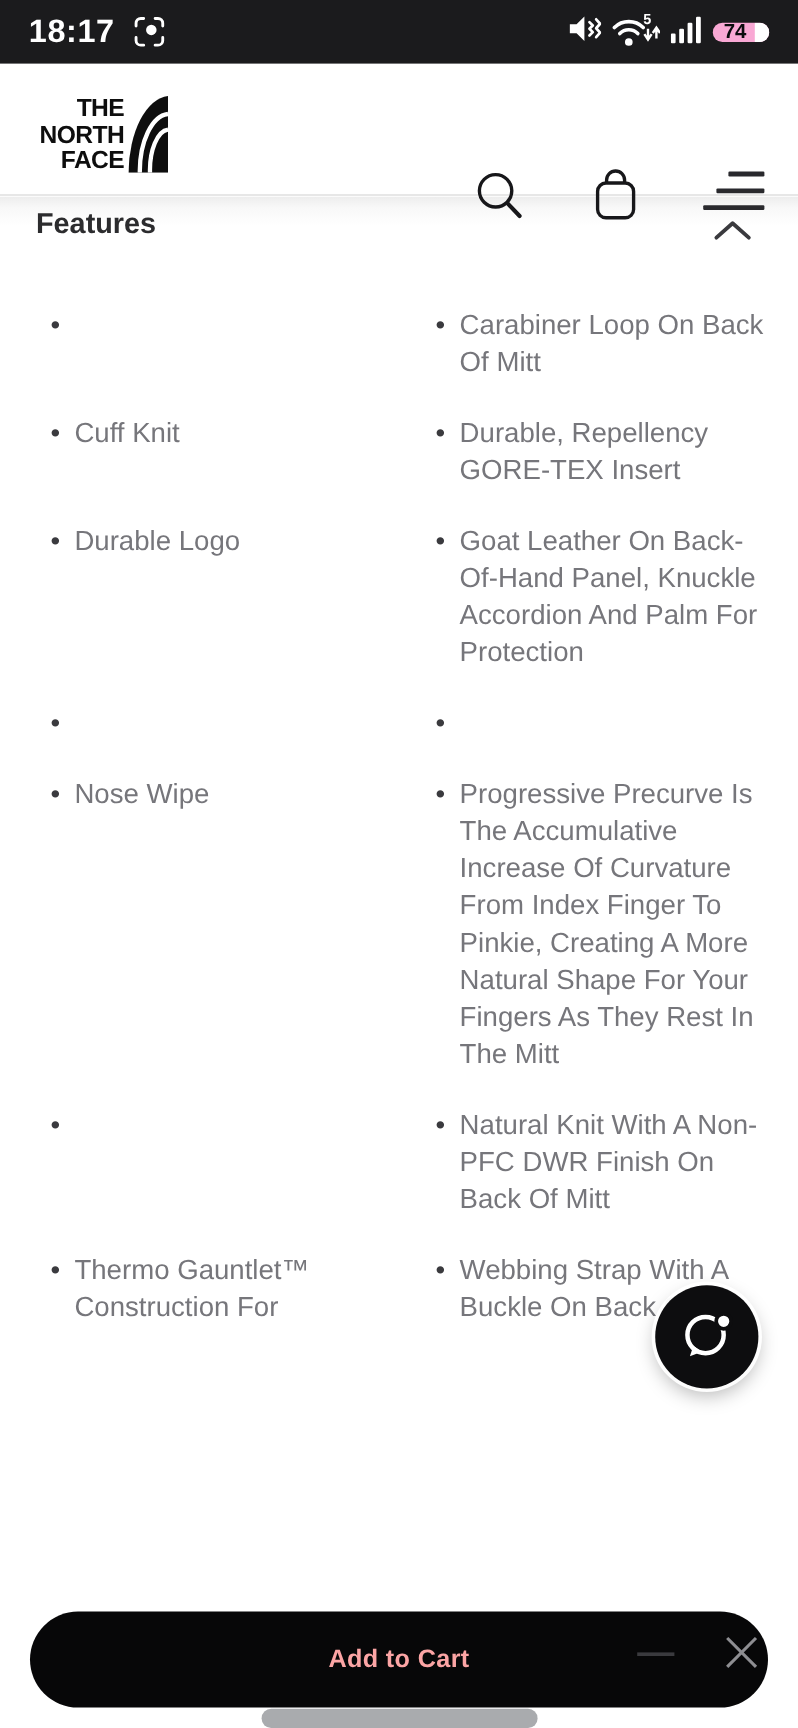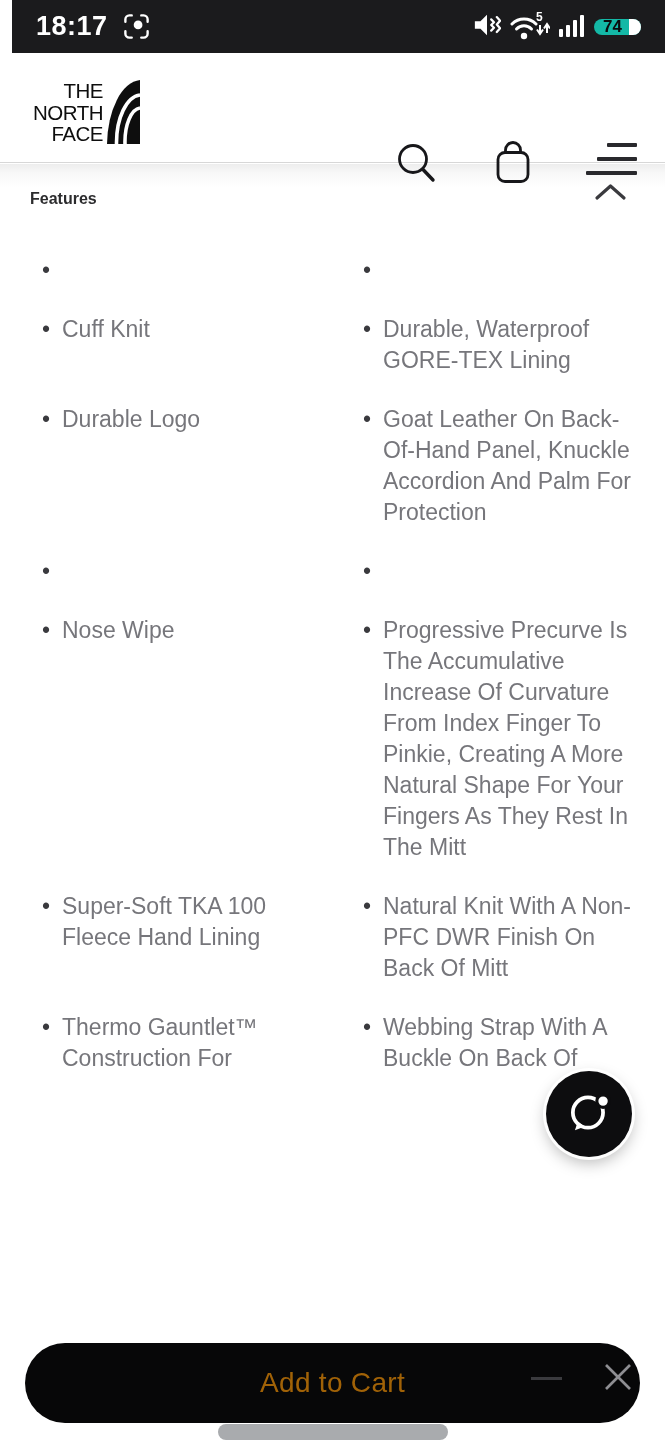--- a/index.html
+++ b/index.html
@@ -1,70 +1,70 @@
 <!DOCTYPE html>
 <html><head>
 <meta charset="utf-8">
 <style>
   * { margin:0; padding:0; box-sizing:border-box; }
   body { background:#666; font-family:"Liberation Sans", sans-serif; }
   .phone { position:relative; width:665px; height:1440px; background:#fff; overflow:hidden; margin:0 auto; }
 
   
   .statusbar { position:absolute; top:0; left:0; right:0; height:53px; background:#1b1b1d;
-               color:#fff; display:flex; align-items:center; padding:0 24px; z-index:10;margin-left:12px; }
+               color:#fff; display:flex; align-items:center; padding:0 24px; z-index:10; }
   .sb-time { font-size:27px; font-weight:bold; letter-spacing:.5px; }
   .sb-rec { margin-left:15px; display:flex; }
   .sb-right { margin-left:auto; display:flex; align-items:center; gap:9px; }
-  .bat { width:47px; height:16px; border-radius:13.5px; background:#14b8a6; position:relative; overflow:hidden; }
+  .bat { width:47px; height:16px; border-radius:13.5px; background:#f9a8d4; position:relative; overflow:hidden; }
   .bat-cap { position:absolute; right:0; top:0; bottom:0; width:12px; background:#fff; }
   .bat-num { position:absolute; left:0; right:10px; top:1px; bottom:0; display:flex; align-items:center;
              justify-content:center; font-size:17px; font-weight:bold; color:#0b0b0d; }
 
   
   .header { position:absolute; top:53px; left:0; right:0; height:110px; background:#fff;
             border-bottom:1px solid #d7d7d7; z-index:9; }
   .logo { position:absolute; left:33px; top:27px; display:flex; align-items:flex-start; cursor:pointer; }
-  .logo-text { text-align:right; font-weight:normal; font-size:20.5px; line-height:21.5px;
+  .logo-text { text-align:right; font-weight:bold; font-size:20.5px; line-height:21.5px;
                color:#0e0e0e; letter-spacing:-0.5px; }
   .logo-dome { margin-left:4px; }
   .hicon { position:absolute; display:flex; cursor:pointer; }
   .icon-search { left:393px; top:86px; }
   .icon-bag { left:490px; top:84px; }
   .icon-menu { left:585px; top:90px; width:52px; display:flex; flex-direction:column; align-items:flex-end; gap:10px; }
   .icon-menu i { display:block; height:4px; background:#29292d; border-radius:1px; }
   .icon-menu i:nth-child(1){ width:30px; }
   .icon-menu i:nth-child(2){ width:40px; }
   .icon-menu i:nth-child(3){ width:51px; }
 
   
   .section-head { position:absolute; top:164px; left:0; right:0; height:60px;
                   background:linear-gradient(#ededed 0px, #f8f8f8 9px, #ffffff 24px); cursor:pointer; }
-  .features-title { position:absolute; left:30px; top:9px; font-size:16px; font-weight:bold; color:#2c2c2e;margin-top:17px; }
+  .features-title { position:absolute; left:30px; top:9px; font-size:24px; font-weight:bold; color:#2c2c2e; }
   .chev { position:absolute; right:38px; top:18px; }
 
   
   .features-grid { position:absolute; top:255px; left:42px; width:606px; display:grid;
                    grid-template-columns:285px 285px; column-gap:36px; row-gap:28px; }
   .cell { display:flex; align-items:flex-start; font-size:23px; line-height:31px; color:#76767b; }
   .blt { width:20px; flex:none; color:#3a3a3e; }
   .txt { max-width:254px; }
 
   
   .fab { position:absolute; left:546px; top:1071px; width:86px; height:86px; border-radius:50%;
          background:#0d0d0f; display:flex; align-items:center; justify-content:center; z-index:4;
          box-shadow:0 0 0 3px rgba(255,255,255,.95), 0 6px 16px rgba(0,0,0,.28); cursor:pointer; }
 
   
   .bottom-fade { position:absolute; left:0; right:0; top:1280px; height:60px; z-index:5;
                  background:linear-gradient(rgba(255,255,255,0), rgba(255,255,255,1)); pointer-events:none; }
   .bottom-white { position:absolute; left:0; right:0; top:1338px; bottom:0; background:#fff; z-index:5; }
   .cart-btn { position:absolute; left:25px; top:1343px; width:615px; height:80px; background:#070708;
               border-radius:40px; z-index:6; display:flex; align-items:center; justify-content:center; cursor:pointer; }
-  .cart-label { color:#a16207; font-size:28px; font-weight:normal; letter-spacing:.3px; }
+  .cart-label { color:#fca5a5; font-size:21px; font-weight:bold; letter-spacing:.3px; }
   .dash { position:absolute; left:531px; top:1377px; width:31px; height:3px; background:#3a3a3e;
           z-index:7; cursor:pointer; }
   .close-x { position:absolute; left:599px; top:1358px; z-index:7; cursor:pointer; display:flex; }
   .gesture { position:absolute; left:218px; top:1424px; width:230px; height:16px; background:#a9abae;
              border-radius:8px; z-index:7; cursor:pointer; }
 </style>
 </head>
 <body>
 
 <div class="phone">
@@ -155,28 +155,29 @@
       </svg>
     </span>
   </div>
 
   <div class="features-grid">
     <div class="cell">
         <span class="blt">•</span>
       </div>
     <div class="cell">
         <span class="blt">•</span>
+        <span class="txt">Carabiner Loop On Back Of Mitt</span>
       </div>
     <div class="cell">
         <span class="blt">•</span>
         <span class="txt">Cuff Knit</span>
       </div>
     <div class="cell">
         <span class="blt">•</span>
-        <span class="txt">Durable, Waterproof GORE-TEX Lining</span>
+        <span class="txt">Durable, Repellency GORE-TEX Insert</span>
       </div>
     <div class="cell">
         <span class="blt">•</span>
         <span class="txt">Durable Logo</span>
       </div>
     <div class="cell">
         <span class="blt">•</span>
         <span class="txt">Goat Leather On Back-Of-Hand Panel, Knuckle Accordion And Palm For Protection</span>
       </div>
     <div class="cell">
@@ -188,21 +189,20 @@
     <div class="cell">
         <span class="blt">•</span>
         <span class="txt">Nose Wipe</span>
       </div>
     <div class="cell">
         <span class="blt">•</span>
         <span class="txt">Progressive Precurve Is The Accumulative Increase Of Curvature From Index Finger To Pinkie, Creating A More Natural Shape For Your Fingers As They Rest In The Mitt</span>
       </div>
     <div class="cell">
         <span class="blt">•</span>
-        <span class="txt">Super-Soft TKA 100 Fleece Hand Lining</span>
       </div>
     <div class="cell">
         <span class="blt">•</span>
         <span class="txt">Natural Knit With A Non-PFC DWR Finish On Back Of Mitt</span>
       </div>
     <div class="cell">
         <span class="blt">•</span>
         <span class="txt">Thermo Gauntlet™ Construction For</span>
       </div>
     <div class="cell">

